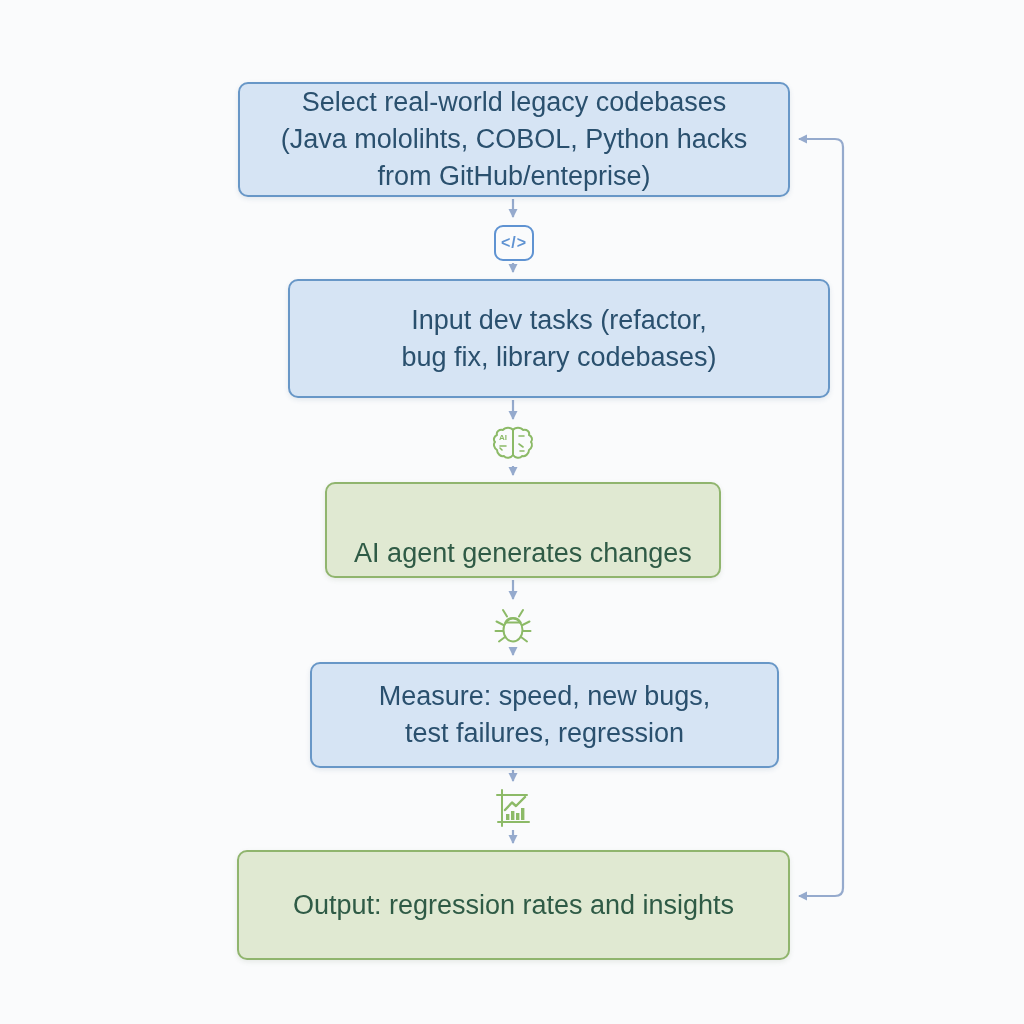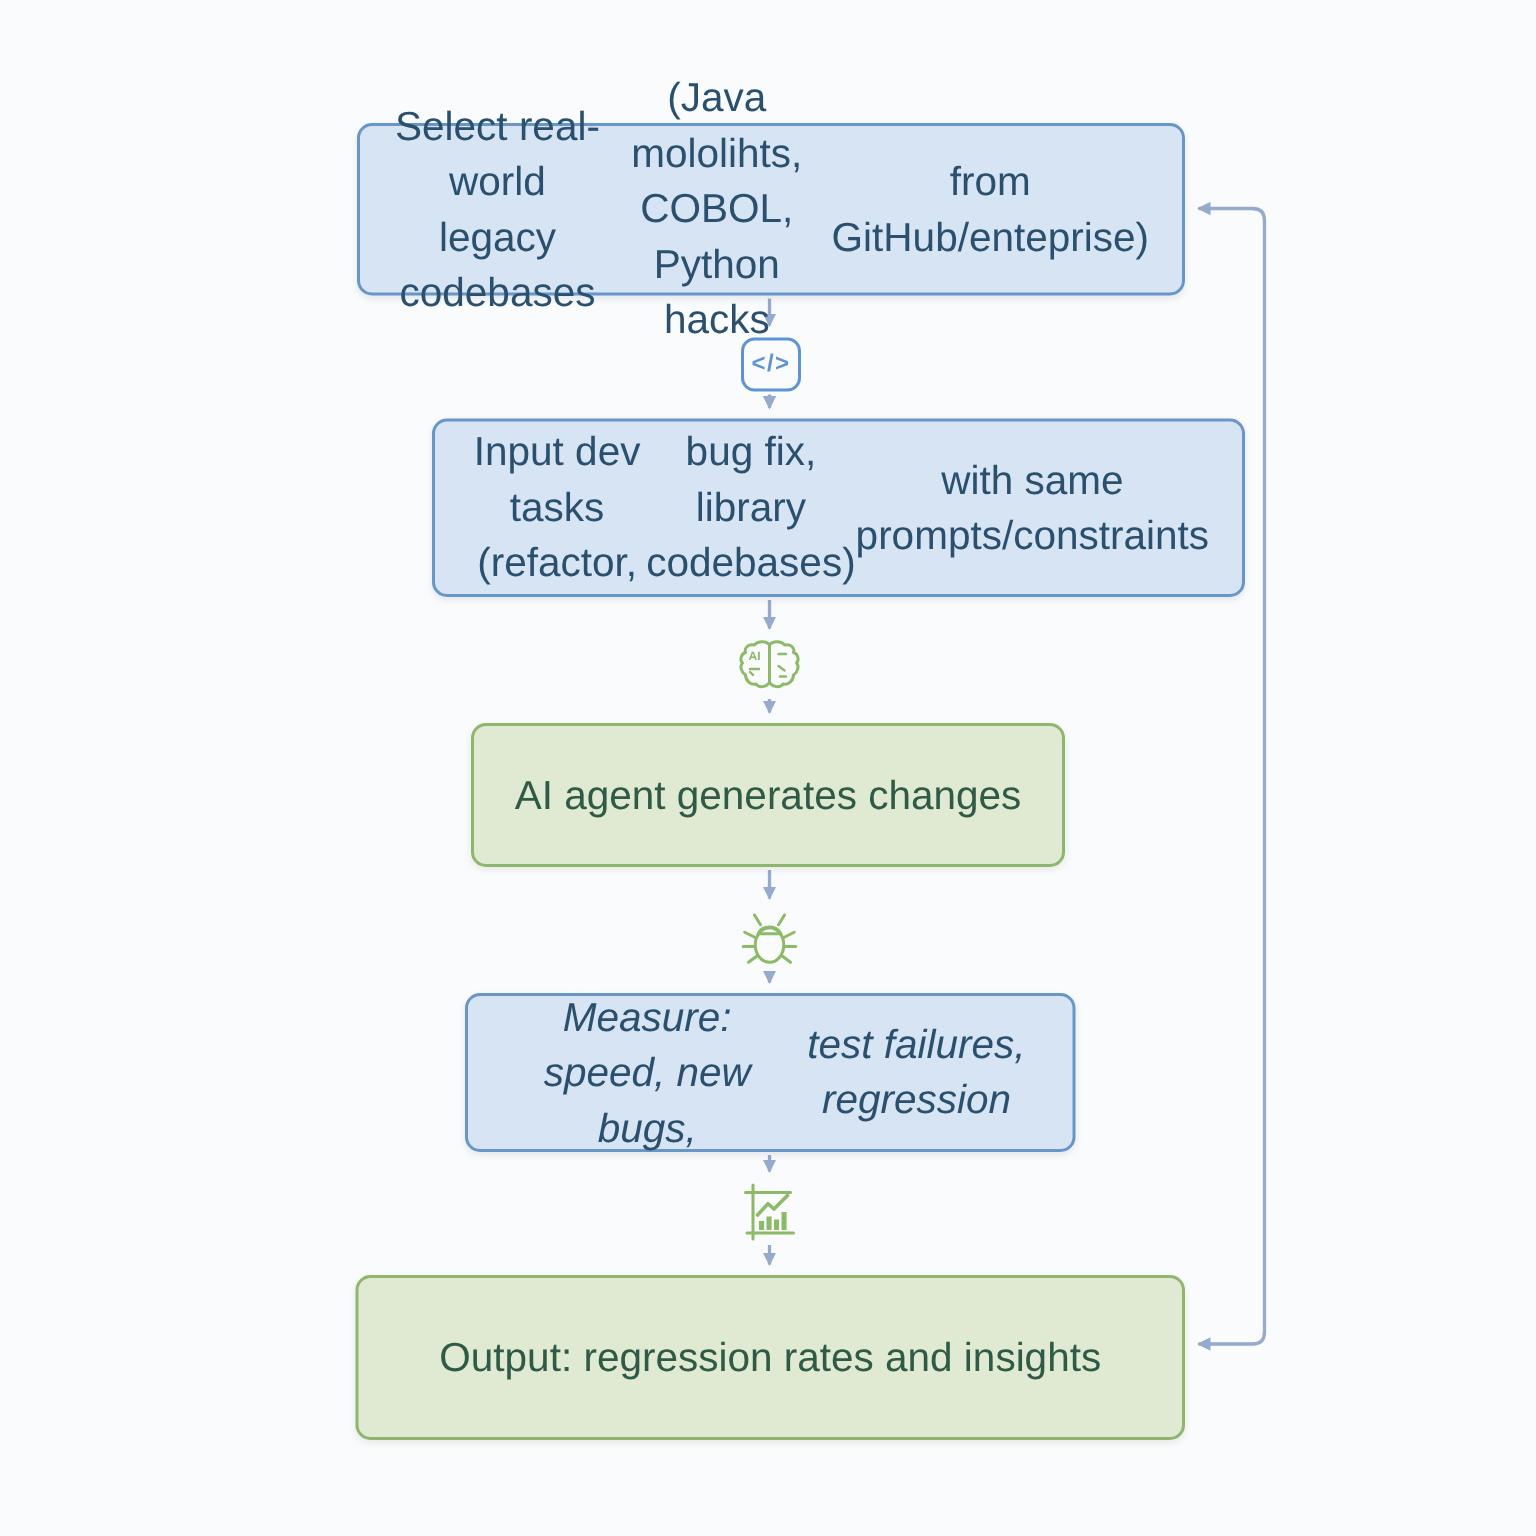--- a/index.html
+++ b/index.html
@@ -9,27 +9,27 @@
     background:var(--bg,#fafbfc);
     font-family:"Liberation Sans", sans-serif;
     overflow:hidden;
   }
   .connectors{
     position:absolute;left:0;top:0;width:1024px;height:1024px;
     pointer-events:none;
   }
   .node{
     position:absolute;
-    display:flex;flex-direction:row;
+    display:flex;flex-direction:column;
     align-items:center;justify-content:center;
     text-align:center;
     border-radius:10px;
     font-size:27px;line-height:37px;
     box-sizing:border-box;
-    padding:4px 22px;
+    padding:4px 0;
   }
   .node.blue{
     background:var(--blueFill,#d6e4f4);
     border:2px solid var(--blueBorder,#6897c7);
     color:var(--blueText,#2a506e);
     box-shadow:0 2px 5px rgba(60,90,130,.12);
   }
   .node.green{
     background:var(--greenFill,#e0e9d2);
     border:2px solid var(--greenBorder,#90b56e);
@@ -85,48 +85,47 @@
 
   <div class="icon" style="left:494px;top:225px;">
     <div class="code-badge">
       <span>&lt;/&gt;</span>
     </div>
   </div>
 
   <div class="node blue" style="left:244px;top:279px;width:542px;height:119px;margin-left:44px;">
     <span>Input dev tasks (refactor,</span>
     <span>bug fix, library codebases)</span>
-    <span>with same prompts/constraints</span>
   </div>
 
   <div class="icon" style="left:489px;top:425px;text-decoration:underline;">
     <svg width="48" height="40" viewBox="0 0 48 40">
       <path class="gstroke" d="M24,5 C22,2 16,2 14,5 C10,4 7,7 8,10 C5,11 4,15 6,17 C4,19 5,23 8,25 C8,29 12,32 15,31 C17,34 22,33 24,30 Z"></path>
       <path class="gstroke" d="M24,5 C26,2 32,2 34,5 C38,4 41,7 40,10 C43,11 44,15 42,17 C44,19 43,23 40,25 C40,29 36,32 33,31 C31,34 26,33 24,30 Z"></path>
       <text class="gtext" x="10" y="15" font-size="8">AI</text>
       <path class="gstroke" style="stroke-width:1.6" d="M11,21 H17 M13,25 L11,23 M30,11 H35 M30,19 L34,22 M31,26 H35"></path>
     </svg>
   </div>
 
-  <div class="node green" style="left:314px;top:482px;width:396px;height:96px;">
+  <div class="node green" style="left:325px;top:482px;width:396px;height:96px;justify-content:flex-end;">
     <span>AI agent generates changes</span>
   </div>
 
   <div class="icon" style="left:493px;top:604px;">
     <svg width="40" height="44" viewBox="0 0 40 44">
       <ellipse class="gstroke" cx="20" cy="26" rx="9.5" ry="11.5"></ellipse>
       <path class="gstroke" d="M12.5,18.5 A8,7 0 0 1 27.5,18.5"></path>
       <path class="gstroke" d="M12.5,18.5 H27.5"></path>
       <path class="gstroke" d="M14,12.5 L10,6 M26,12.5 L30,6"></path>
       <path class="gstroke" d="M10.5,21 L3.5,17.5 M10,27 L2.5,27 M12,33 L6,37.5"></path>
       <path class="gstroke" d="M29.5,21 L36.5,17.5 M30,27 L37.5,27 M28,33 L34,37.5"></path>
     </svg>
   </div>
 
-  <div class="node blue" style="left:310px;top:662px;width:407px;height:106px;font-style:italic;">
+  <div class="node blue" style="left:310px;top:662px;width:469px;height:106px;">
     <span>Measure: speed, new bugs,</span>
     <span>test failures, regression</span>
   </div>
 
   <div class="icon" style="left:491px;top:786px;">
     <svg width="44" height="44" viewBox="0 0 44 44">
       <path class="gstroke" d="M6,9 H36"></path>
       <path class="gstroke" d="M11,4 V40"></path>
       <path class="gstroke" d="M7,36 H38"></path>
       <rect class="gfill" x="15" y="28" width="3.4" height="6"></rect>

